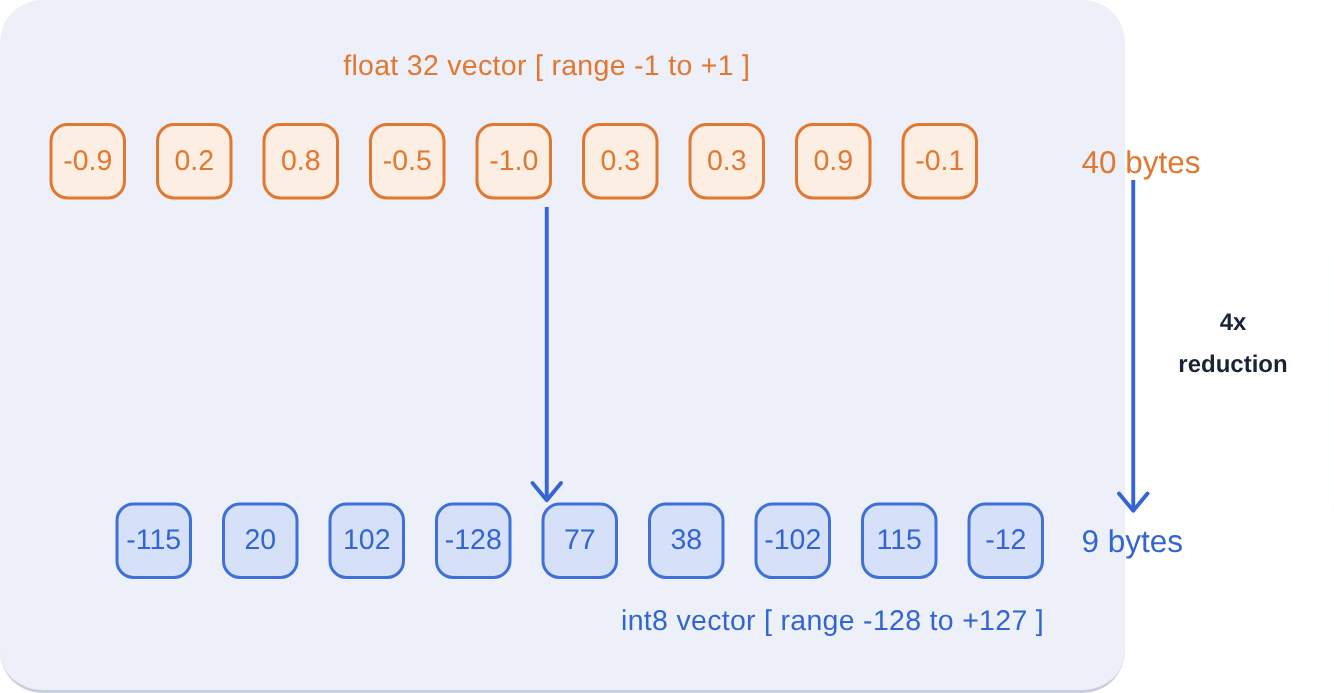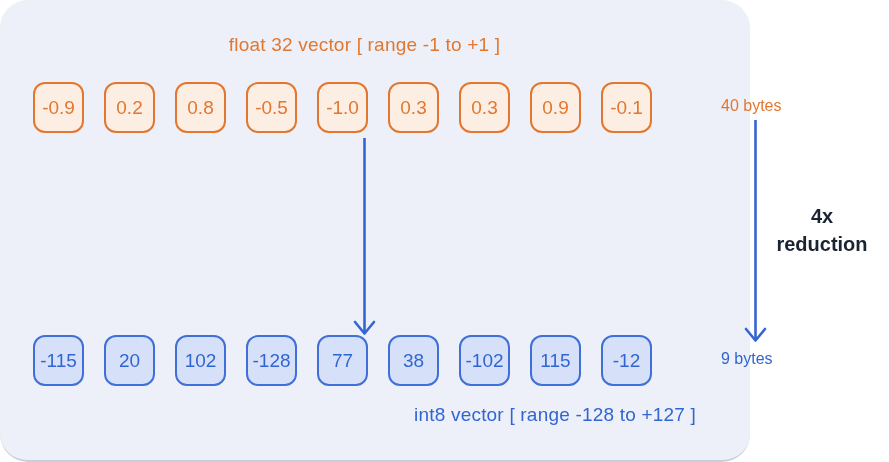--- a/index.html
+++ b/index.html
@@ -31,54 +31,54 @@
   }
   .float-label{top:34px;color:var(--orange);}
   .int-label{top:404px;color:var(--blue-text);text-align:right;}
   .cell-row{
     position:absolute;
     left:33px;
     display:flex;
     gap:20px;
   }
   .float-row{top:82px;}
-  .int-row{top:335px;}
+  .int-row{top:335px;margin-left:44px;}
   .cell{
     width:51px;height:51px;
     border-radius:12px;
     display:flex;align-items:center;justify-content:center;
     font-size:19px;
   }
   .float-cell{
     background:var(--orange-fill);
     border:2px solid var(--orange);
     color:var(--orange);
   }
   .int-cell{
     background:var(--blue-fill);
     border:2px solid var(--blue-border);
     color:var(--blue-text);
   }
   .size-label{
     position:absolute;
-    font-size:16px;
+    font-size:21px;
     white-space:nowrap;
   }
   .float-size{left:721px;top:97px;color:var(--orange);}
   .int-size{left:721px;top:350px;color:var(--blue-text);}
   .arrow{position:absolute;}
   .center-arrow{left:352px;top:138px;}
   .right-arrow{left:743px;top:120px;}
   .reduction{
     position:absolute;
     left:758px;top:202px;
     width:112px;
     text-align:center;
     color:var(--dark);
-    font-size:20px;
+    font-size:16px;
     font-weight:bold;
     line-height:28px;
     padding-left:16px;
   }
 </style>
 </head>
 <body>
 
 <div class="card">
 

